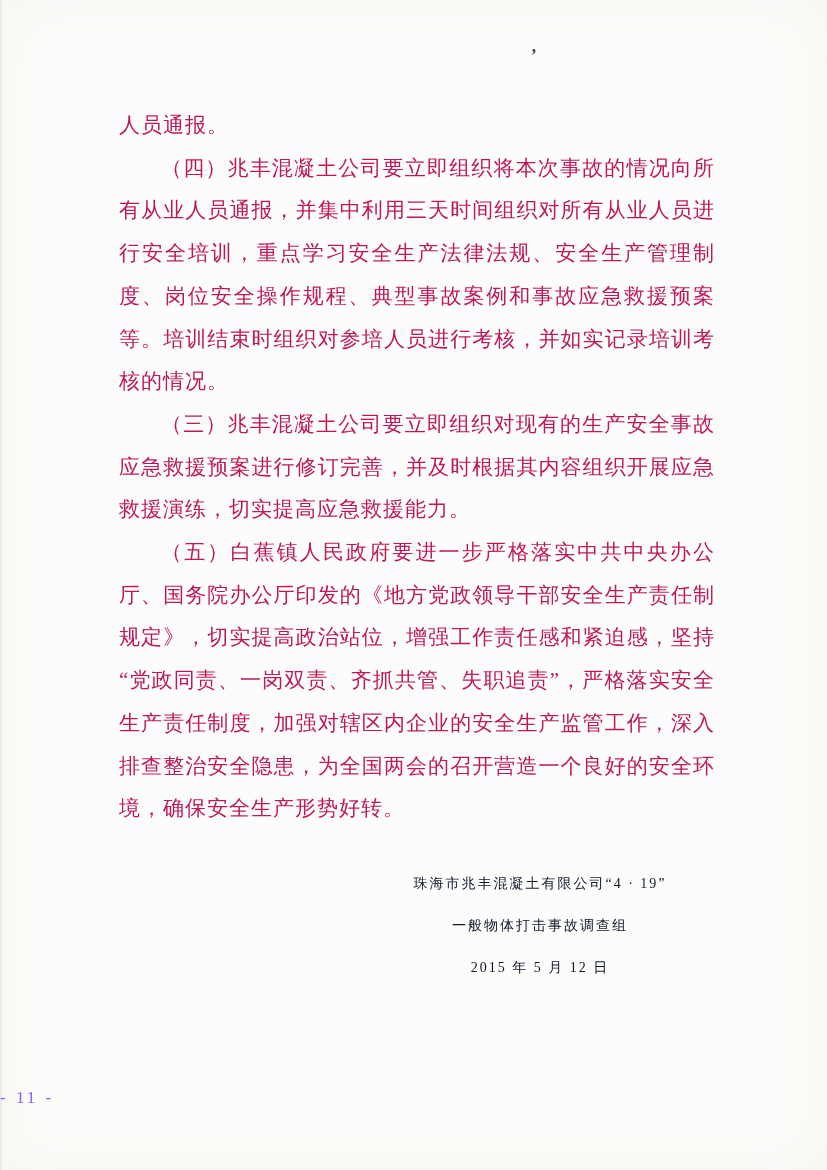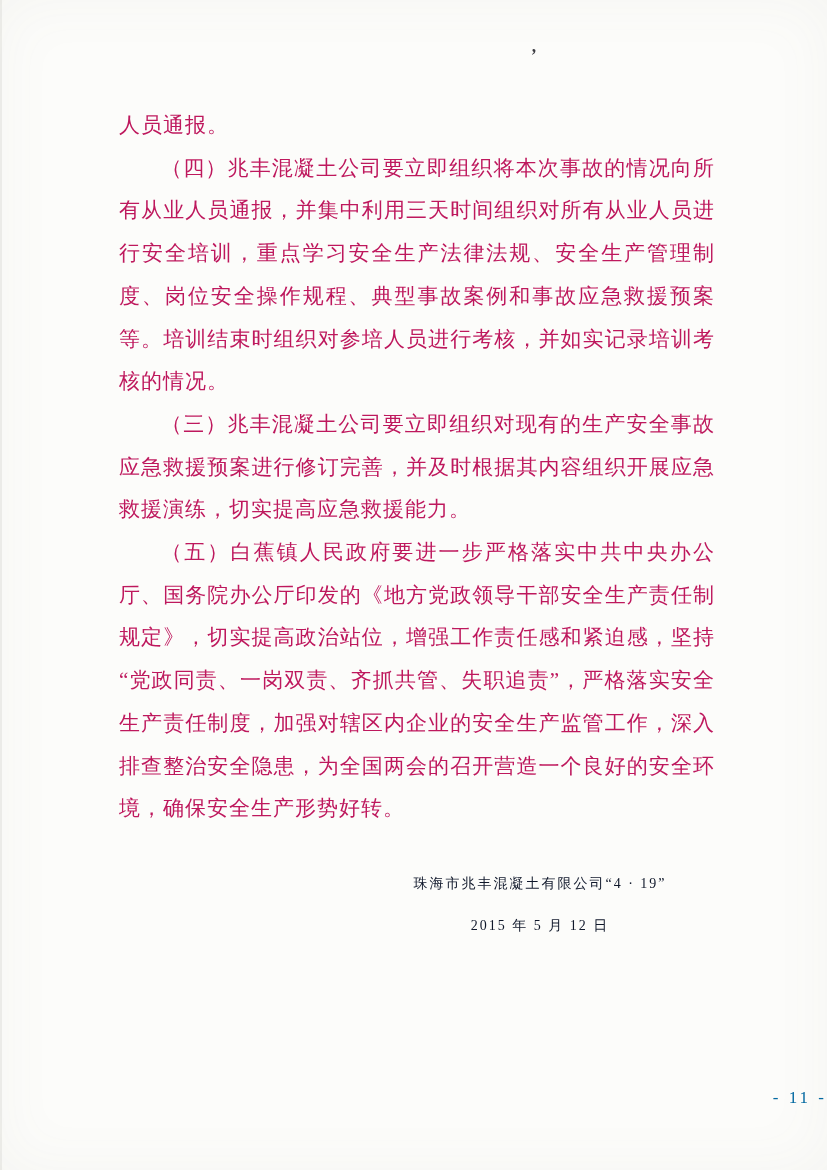--- a/index.html
+++ b/index.html
@@ -47,24 +47,24 @@
     text-align: center;
   }
   .signature-block .sig-line {
     margin: 0;
   }
   .page-footer {
     position: absolute;
     left: 0;
     top: 1088px;
     width: 827px;
-    text-align: right;
+    text-align: left;
     font-size: 17px;
     letter-spacing: 3px;
-    color: #0369a1;
+    color: #8b5cf6;
     font-family: "Liberation Serif", "DejaVu Serif", serif;
   }
   .ink-speck {
     position: absolute;
     left: 531px;
     top: 46px;
     font-size: 17px;
     font-weight: bold;
     color: #3a3a40;
     transform: scaleY(1.1);
@@ -79,18 +79,19 @@
 
   <div class="body-text">
     <p class="no-indent">人员通报。</p>
     <p>（四）兆丰混凝土公司要立即组织将本次事故的情况向所有从业人员通报，并集中利用三天时间组织对所有从业人员进行安全培训，重点学习安全生产法律法规、安全生产管理制度、岗位安全操作规程、典型事故案例和事故应急救援预案等。培训结束时组织对参培人员进行考核，并如实记录培训考核的情况。</p>
     <p>（三）兆丰混凝土公司要立即组织对现有的生产安全事故应急救援预案进行修订完善，并及时根据其内容组织开展应急救援演练，切实提高应急救援能力。</p>
     <p>（五）白蕉镇人民政府要进一步严格落实中共中央办公厅、国务院办公厅印发的《地方党政领导干部安全生产责任制规定》，切实提高政治站位，增强工作责任感和紧迫感，坚持“党政同责、一岗双责、齐抓共管、失职追责”，严格落实安全生产责任制度，加强对辖区内企业的安全生产监管工作，深入排查整治安全隐患，为全国两会的召开营造一个良好的安全环境，确保安全生产形势好转。</p>
   </div>
 
   <div class="signature-block">
     <p class="sig-line">珠海市兆丰混凝土有限公司“4 · 19”</p>
+    <p class="sig-line">一般物体打击事故调查组</p>
     <p class="sig-line">2015 年 5 月 12 日</p>
   </div>
 
   <div class="page-footer">- 11 -</div>
 
 </div>
 
 </body></html>

